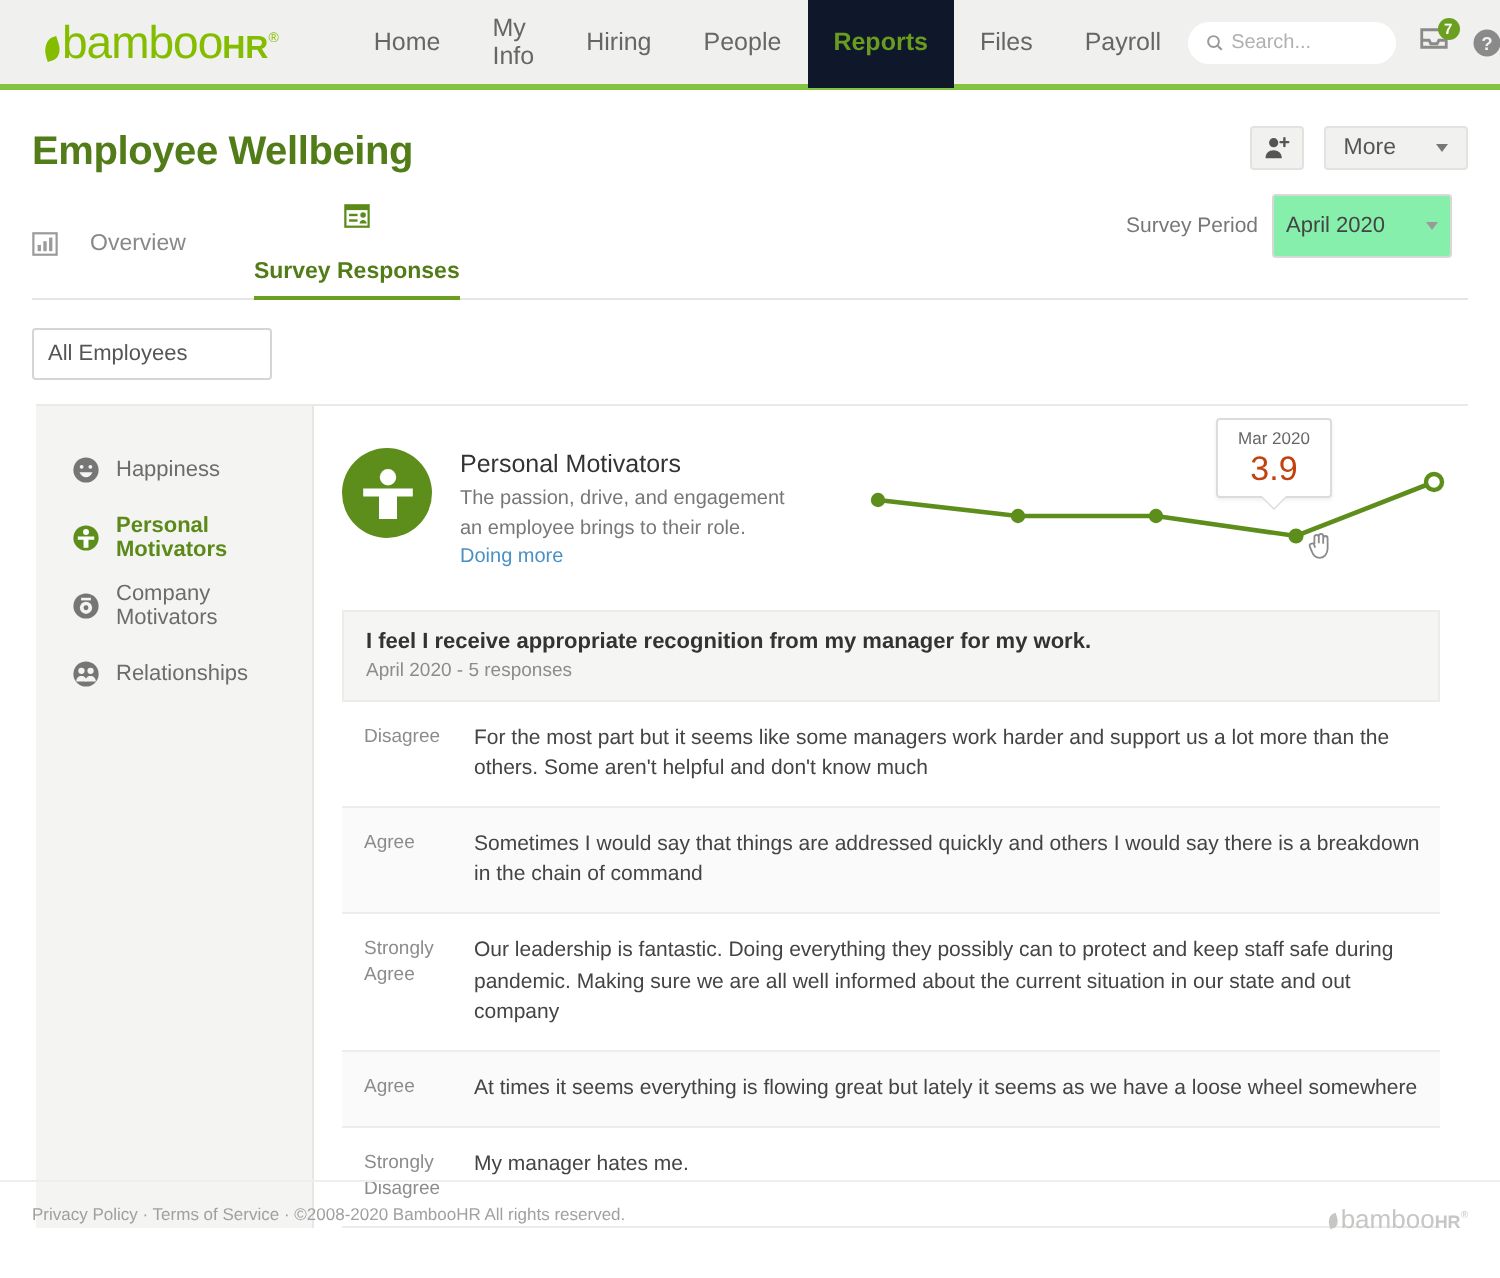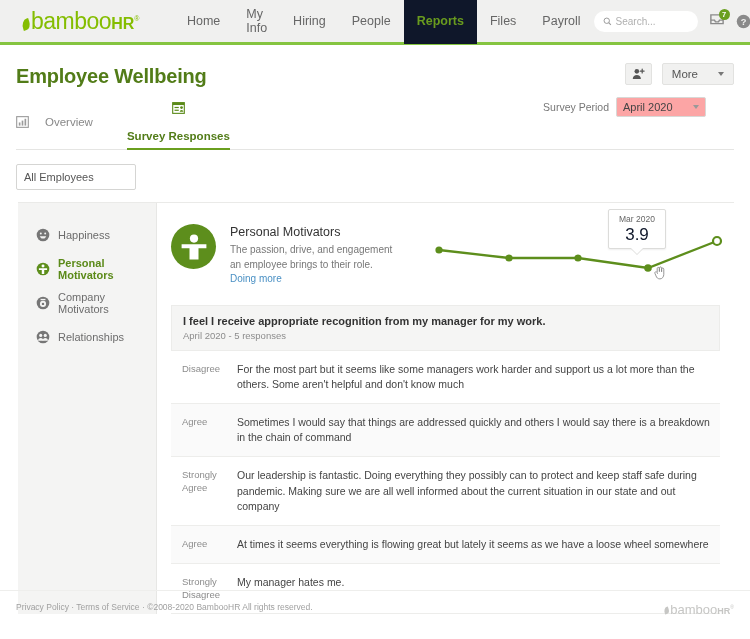--- a/index.html
+++ b/index.html
@@ -142,29 +142,29 @@
   .tab.active::after {
     content: "";
     position: absolute;
     left: 0; right: 14px; bottom: -1px;
     height: 2px;
     background: #6a9f1f;
   }
   .tabicon { width: 13px; height: 12px; flex: none; }
 
   .survey-period {
-    position: absolute; right: 28px; top: -5px;
+    position: absolute; right: 8px; top: -5px;
     display: flex; align-items: center; gap: 7px; justify-content: space-between;
   }
   .sp-label { font-size: 10.5px; color: #777; }
   .sp-select {
-    width: 90px; height: 20px;
+    width: 90px; height: 32px;
     border: 1px solid #d8d8d6;
     border-radius: 2px;
-    background: #fca5a5;
+    background: #86efac;
     display: flex; align-items: center;
     padding: 0 6px;
     font-size: 11px;
     color: #444;
     cursor: pointer;
     position: relative;
   }
   .sp-select .caret { margin-left: auto; border-top-color: #999; }
 
   
@@ -231,21 +231,21 @@
     left: 182px; top: 0px;
     width: 58px;
     background: #fff;
     border: 1px solid #dcdcda;
     border-radius: 2px;
     text-align: center;
     padding: 4px 0 3px 0;
     box-shadow: 0 1px 2px rgba(0,0,0,.07);
   }
   .tt-label { font-size: 8.5px; color: #666; line-height: 1.2; }
-  .tt-value { font-size: 17px; color: #0f172a; line-height: 1.25; }
+  .tt-value { font-size: 17px; color: #c2410c; line-height: 1.25; }
   .tt-arrow {
     position: absolute; left: 50%; bottom: -6px;
     margin-left: -6px;
     width: 0; height: 0;
     border-left: 6px solid transparent;
     border-right: 6px solid transparent;
     border-top: 6px solid #fff;
     filter: drop-shadow(0 1px 0 #dcdcda);
   }
   .cursor-ico { position: absolute; left: 228px; top: 57px; }

